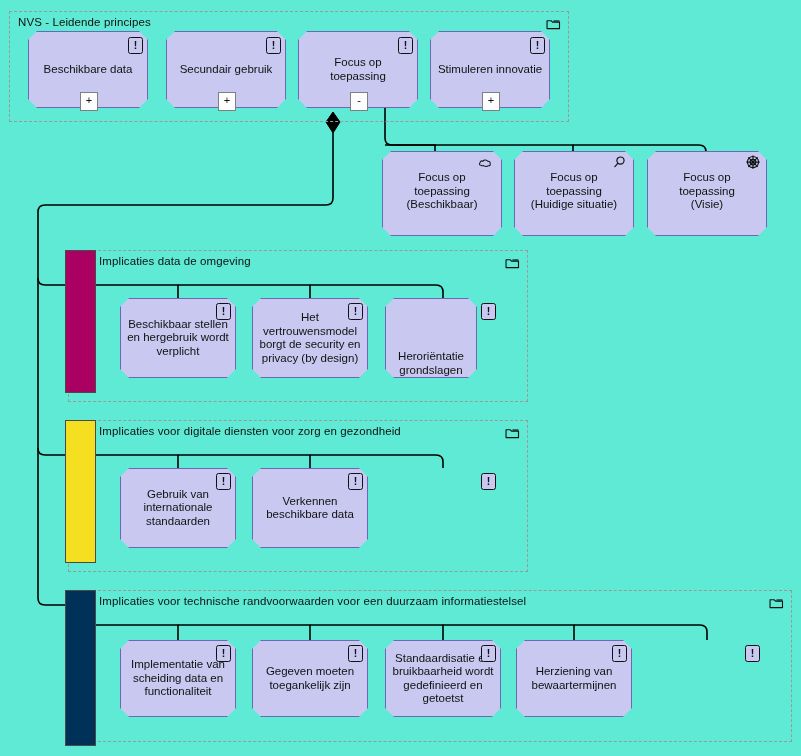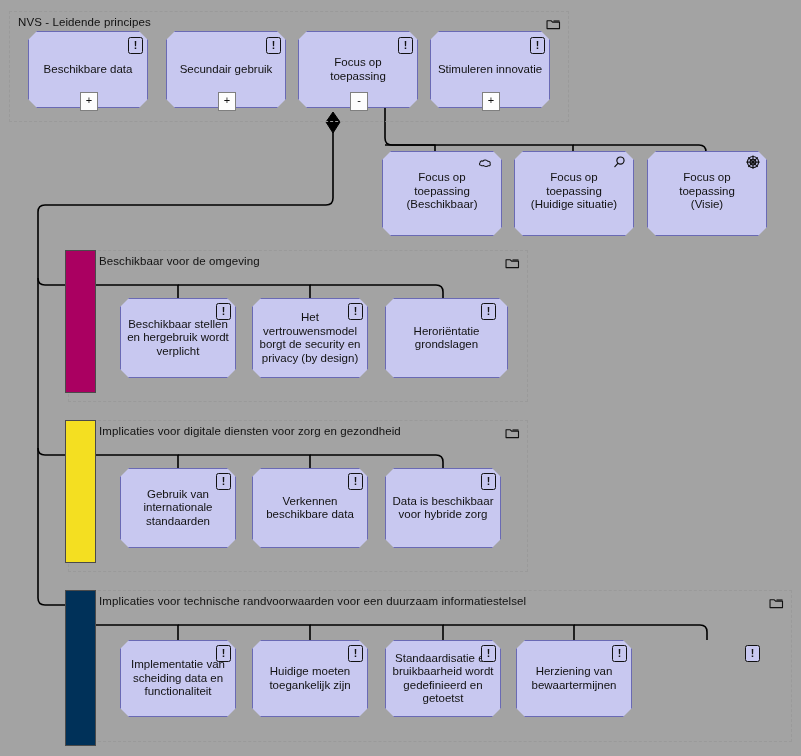--- a/index.html
+++ b/index.html
@@ -9,21 +9,21 @@
   }
   body {
     font-family: "Liberation Sans", sans-serif;
     -webkit-font-smoothing: antialiased;
   }
   #canvas {
     position: relative;
     width: 801px;
     height: 756px;
     overflow: hidden;
-    background: #a3a3a3;
+    background: #5eead4;
   }
 
   
   #wires {
     position: absolute;
     left: 0; top: 0;
     width: 801px;
     height: 756px;
     pointer-events: none;
     z-index: 1;
@@ -230,39 +230,39 @@
     <circle cx="10" cy="9" r="6.2" fill="none" stroke="#111" stroke-width="1.3"></circle>
     <circle cx="10" cy="9" r="3.2" fill="none" stroke="#111" stroke-width="1.3"></circle>
     <circle cx="10" cy="9" r="1.3" fill="#111"></circle>
     <line x1="10" y1="1.6" x2="10" y2="16.4" stroke="#111" stroke-width="1.3"></line>
     <line x1="2.6" y1="9" x2="17.4" y2="9" stroke="#111" stroke-width="1.3"></line>
     <line x1="4.8" y1="3.8" x2="15.2" y2="14.2" stroke="#111" stroke-width="1.15"></line>
     <line x1="15.2" y1="3.8" x2="4.8" y2="14.2" stroke="#111" stroke-width="1.15"></line>
   </svg>
 
   <div class="group" style="left:68px; top:250px; width:460px; height:152px;">
-    <div class="group-title" style="left:30px;">Beschikbaar voor de omgeving</div>
+    <div class="group-title" style="left:30px;">Implicaties data de omgeving</div>
     <svg class="folder-icon" viewBox="0 0 16 13">
       <path d="M1,3 L1,11.5 L14.5,11.5 L14.5,4.5 L7,4.5 L5.6,3 Z" fill="none" stroke="#111" stroke-width="1.2" stroke-linejoin="round"></path>
       <path d="M8,3.2 L14.5,3.2" fill="none" stroke="#111" stroke-width="1.2"></path>
     </svg>
   </div>
   <div class="colorbar" style="left:65px; top:250px; width:31px; height:143px; background:#AA0061;"></div>
 
   <div class="node" style="left:120px; top:298px; width:116px; height:80px;">
     <div class="node-label">Beschikbaar stellen en hergebruik wordt verplicht</div>
   </div>
   <div class="badge-principle" style="left:216px; top:303px;">!</div>
 
   <div class="node" style="left:252px; top:298px; width:116px; height:80px;">
     <div class="node-label">Het vertrouwensmodel borgt de security en privacy (by design)</div>
   </div>
   <div class="badge-principle" style="left:348px; top:303px;">!</div>
 
-  <div class="node" style="left:385px; top:298px; width:123px; height:80px;">
+  <div class="node" style="left:385px; top:298px; width:92px; height:80px;align-items:flex-end;">
     <div class="node-label">Heroriëntatie grondslagen</div>
   </div>
   <div class="badge-principle" style="left:481px; top:303px;">!</div>
 
   <div class="group" style="left:68px; top:420px; width:460px; height:152px;">
     <div class="group-title" style="left:30px;">Implicaties voor digitale diensten voor zorg en gezondheid</div>
     <svg class="folder-icon" viewBox="0 0 16 13">
       <path d="M1,3 L1,11.5 L14.5,11.5 L14.5,4.5 L7,4.5 L5.6,3 Z" fill="none" stroke="#111" stroke-width="1.2" stroke-linejoin="round"></path>
       <path d="M8,3.2 L14.5,3.2" fill="none" stroke="#111" stroke-width="1.2"></path>
     </svg>
@@ -272,41 +272,38 @@
   <div class="node" style="left:120px; top:468px; width:116px; height:80px;">
     <div class="node-label">Gebruik van internationale standaarden</div>
   </div>
   <div class="badge-principle" style="left:216px; top:473px;">!</div>
 
   <div class="node" style="left:252px; top:468px; width:116px; height:80px;">
     <div class="node-label">Verkennen beschikbare data</div>
   </div>
   <div class="badge-principle" style="left:348px; top:473px;">!</div>
 
-  <div class="node" style="left:385px; top:468px; width:116px; height:80px;">
-    <div class="node-label">Data is beschikbaar voor hybride zorg</div>
-  </div>
   <div class="badge-principle" style="left:481px; top:473px;">!</div>
 
   <div class="group" style="left:68px; top:590px; width:724px; height:152px;text-decoration:underline;">
     <div class="group-title" style="left:30px;">Implicaties voor technische randvoorwaarden voor een duurzaam informatiestelsel</div>
     <svg class="folder-icon" viewBox="0 0 16 13">
       <path d="M1,3 L1,11.5 L14.5,11.5 L14.5,4.5 L7,4.5 L5.6,3 Z" fill="none" stroke="#111" stroke-width="1.2" stroke-linejoin="round"></path>
       <path d="M8,3.2 L14.5,3.2" fill="none" stroke="#111" stroke-width="1.2"></path>
     </svg>
   </div>
   <div class="colorbar" style="left:65px; top:590px; width:31px; height:156px; background:#003159;"></div>
 
   <div class="node" style="left:120px; top:640px; width:116px; height:77px;">
     <div class="node-label">Implementatie van scheiding data en functionaliteit</div>
   </div>
   <div class="badge-principle" style="left:216px; top:645px;">!</div>
 
   <div class="node" style="left:252px; top:640px; width:116px; height:77px;">
-    <div class="node-label">Huidige moeten toegankelijk zijn</div>
+    <div class="node-label">Gegeven moeten toegankelijk zijn</div>
   </div>
   <div class="badge-principle" style="left:348px; top:645px;">!</div>
 
   <div class="node" style="left:385px; top:640px; width:116px; height:77px;">
     <div class="node-label">Standaardisatie en bruikbaarheid wordt gedefinieerd en getoetst</div>
   </div>
   <div class="badge-principle" style="left:481px; top:645px;">!</div>
 
   <div class="node" style="left:516px; top:640px; width:116px; height:77px;">
     <div class="node-label">Herziening van bewaartermijnen</div>

